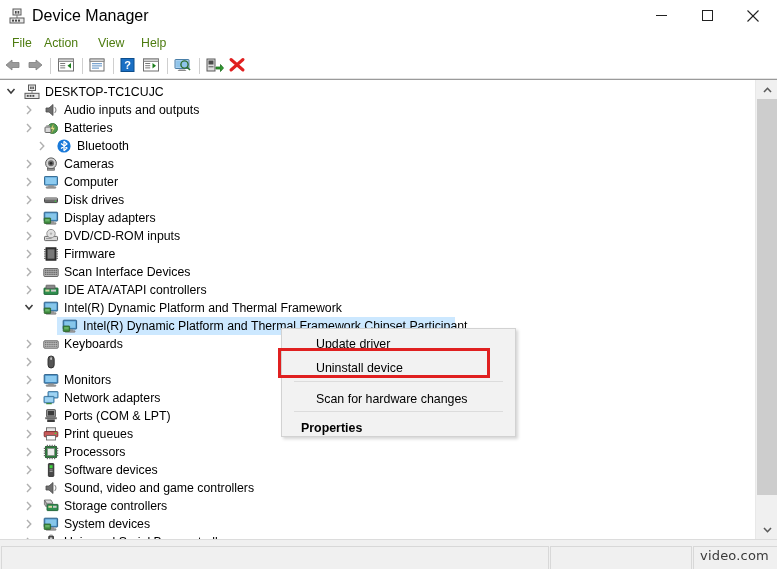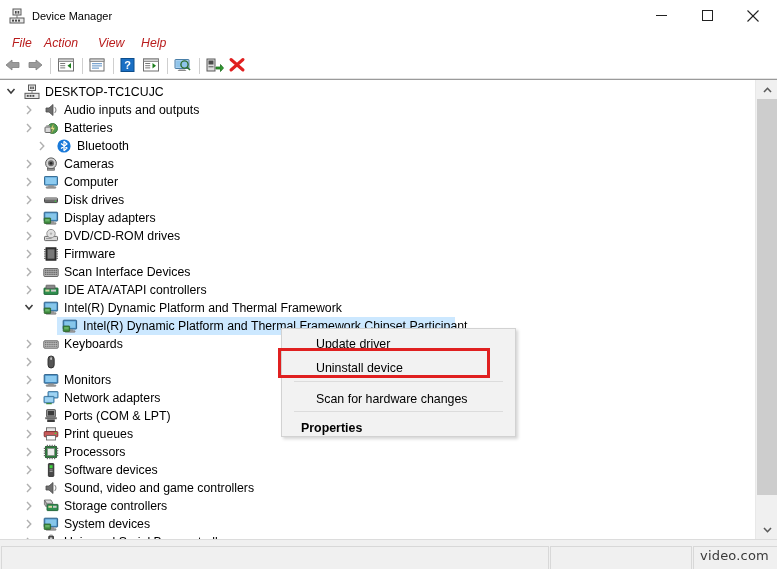--- a/index.html
+++ b/index.html
@@ -15,40 +15,40 @@
   
   .titlebar{
     position:absolute;left:0;top:0;width:777px;height:32px;
     background:#ffffff;
   }
   .title-icon{
     position:absolute;left:9px;top:8px;width:16px;height:16px;
   }
   .title-text{
     position:absolute;left:32px;top:7px;height:18px;line-height:18px;
-    font-size:11px;color:#000;white-space:nowrap;
+    font-size:16px;color:#000;white-space:nowrap;
   }
   .winbtn{
     position:absolute;top:0;width:46px;height:31px;
     display:flex;align-items:center;justify-content:center;
     background:transparent;
   }
   .winbtn svg{display:block;}
   .btn-min{left:638px;}
   .btn-max{left:684px;}
   .btn-close{left:730px;}
 
   
   .menubar{
     position:absolute;left:0;top:32px;width:777px;height:22px;
     background:#ffffff;
   }
   .menu-item{
     position:absolute;top:2px;height:18px;line-height:18px;
-    font-size:12.3px;color:#b91c1c;padding:0 6px;white-space:nowrap;font-style:italic;
+    font-size:12.3px;color:#4d7c0f;padding:0 6px;white-space:nowrap;
   }
 
   
   .toolbar{
     position:absolute;left:0;top:54px;width:777px;height:24px;
     background:#ffffff;border-bottom:1px solid #e3e3e3;
   }
   .tb-item{position:absolute;top:3px;width:20px;height:18px;}
   .tb-sep{position:absolute;top:4px;width:1px;height:16px;background:#cfcfcf;}
 
@@ -363,21 +363,21 @@
             <svg class="chev" width="10" height="18" viewBox="0 0 10 18">
               <polyline points="3,5 6.8,9 3,13" fill="none" stroke="#b0b0b0" stroke-width="1.4"></polyline>
             </svg>
           </div>
           <div class="ico" style="left: 43px;"><svg width="16" height="16" viewBox="0 0 16 16">
               <rect x="1.5" y="8.4" width="13" height="4.2" rx="0.8" fill="#d8d8d8" stroke="#5a5a5a" stroke-width="0.9"></rect>
               <circle cx="8" cy="5.6" r="4.2" fill="#e0e0e0" stroke="#8a8a8a" stroke-width="0.9"></circle>
               <circle cx="8" cy="5.6" r="1.2" fill="#b0b0b0"></circle>
               <rect x="3" y="10" width="5.5" height="1" fill="#9a9a9a"></rect>
             </svg></div>
-          <div class="lbl" style="left: 64px;">DVD/CD-ROM drives</div>
+          <div class="lbl" style="left: 64px;">DVD/CD-ROM inputs</div>
         </div>
         <div class="row" style="top: 165px;">
           <div class="exp" style="left: 24px;">
             <svg class="chev" width="10" height="18" viewBox="0 0 10 18">
               <polyline points="3,5 6.8,9 3,13" fill="none" stroke="#b0b0b0" stroke-width="1.4"></polyline>
             </svg>
           </div>
           <div class="ico" style="left: 43px;"><svg width="16" height="16" viewBox="0 0 16 16">
               <rect x="3" y="1.8" width="10" height="12.4" fill="#3a3a3a" stroke="#1a1a1a" stroke-width="0.9"></rect>
               <rect x="4.6" y="3.4" width="6.8" height="9.2" fill="#777"></rect>

